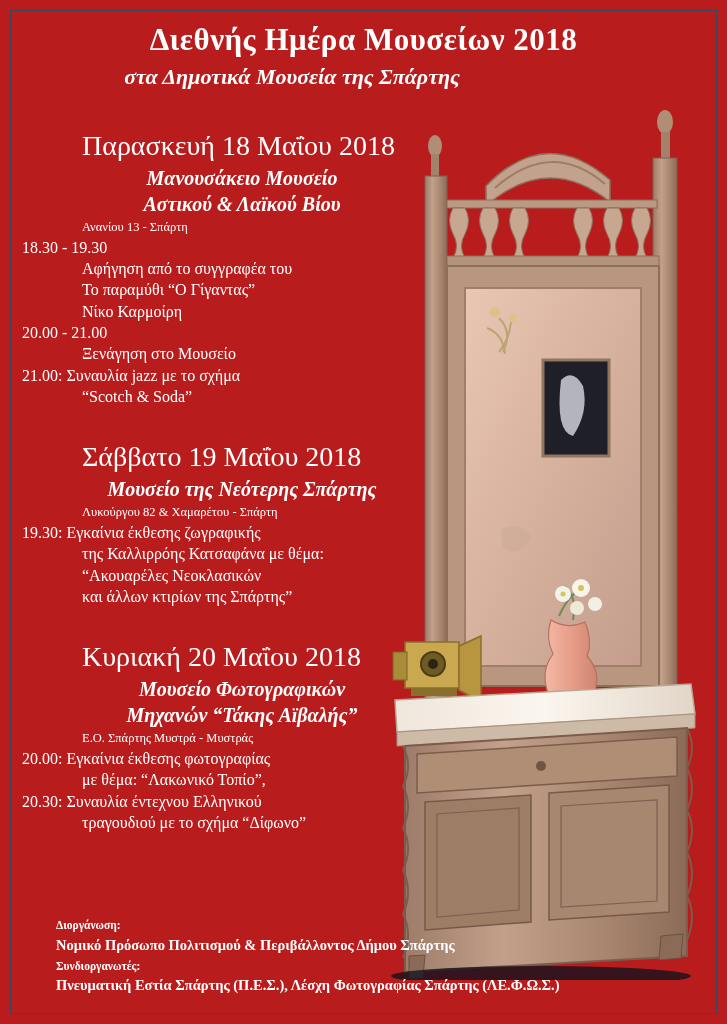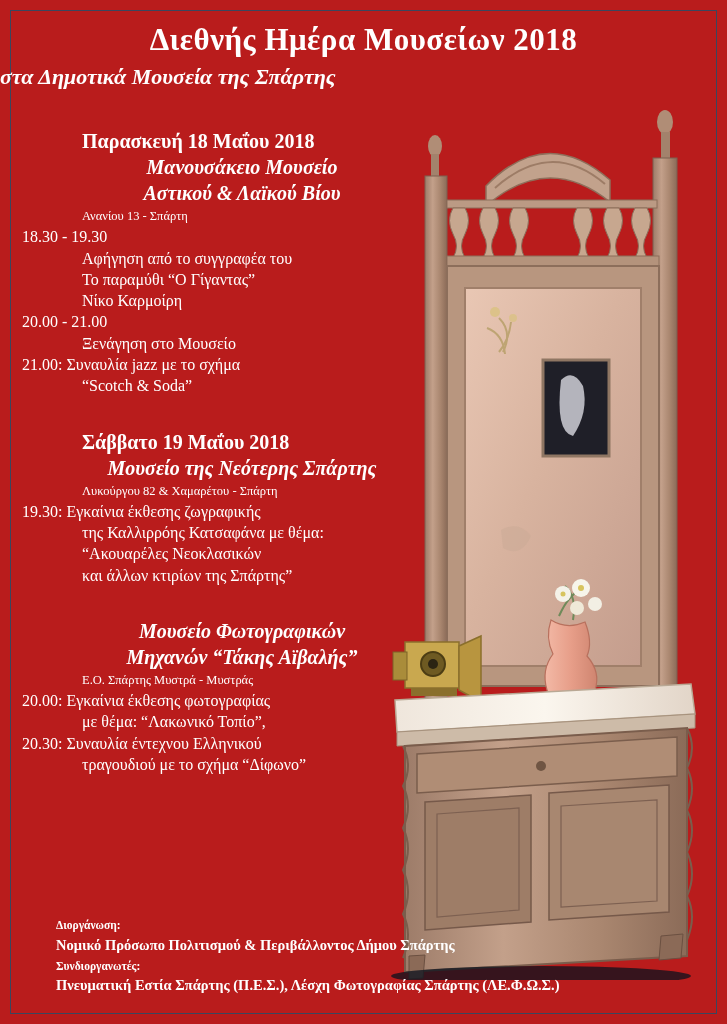--- a/index.html
+++ b/index.html
@@ -31,35 +31,36 @@
     left:0;top:22px;width:727px;
     text-align:center;
     font-size:31px;
     font-weight:bold;
     letter-spacing:.5px;
     color:#ffffff;
   }
   .subtitle{
     position:absolute;
     left:0;top:64px;width:584px;
+    text-align:center;
     font-size:22px;
     font-style:italic;
     font-weight:bold;
     color:#ffffff;
   }
   
   .content{
     position:absolute;
     left:22px;top:128px;
     width:380px;
   }
   .section{margin-bottom:12px;}
   .sec-title{
-    font-size:20px;
-    font-weight:bold;
+    font-size:28px;
+    font-weight:normal;
     padding-left:60px;
     line-height:1.32;
     white-space:nowrap;
   }
   .sec-venue{
     font-size:20px;
     font-style:italic;
     font-weight:bold;
     padding-left:60px;
     line-height:1.3;
@@ -248,20 +249,21 @@
       <div class="sec-addr">Λυκούργου 82 &amp; Χαμαρέτου - Σπάρτη</div>
       <div class="entry t">19.30: Εγκαίνια έκθεσης ζωγραφικής</div>
       <div class="entry d">της Καλλιρρόης Κατσαφάνα με θέμα:</div>
       <div class="entry d">“Ακουαρέλες Νεοκλασικών</div>
       <div class="entry d">και άλλων κτιρίων της Σπάρτης”</div>
     </div>
 
     <div class="spacer-m"></div>
 
     <div class="section">
+      <div class="sec-title">Κυριακή 20 Μαΐου 2018</div>
       <div class="sec-venue">Μουσείο Φωτογραφικών</div>
       <div class="sec-venue">Μηχανών “Τάκης Αϊβαλής”</div>
       <div class="sec-addr">Ε.Ο. Σπάρτης Μυστρά - Μυστράς</div>
       <div class="entry t">20.00: Εγκαίνια έκθεσης φωτογραφίας</div>
       <div class="entry d">με θέμα: “Λακωνικό Τοπίο”,</div>
       <div class="entry t">20.30: Συναυλία έντεχνου Ελληνικού</div>
       <div class="entry d">τραγουδιού με το σχήμα “Δίφωνο”</div>
     </div>
 
   </div>

